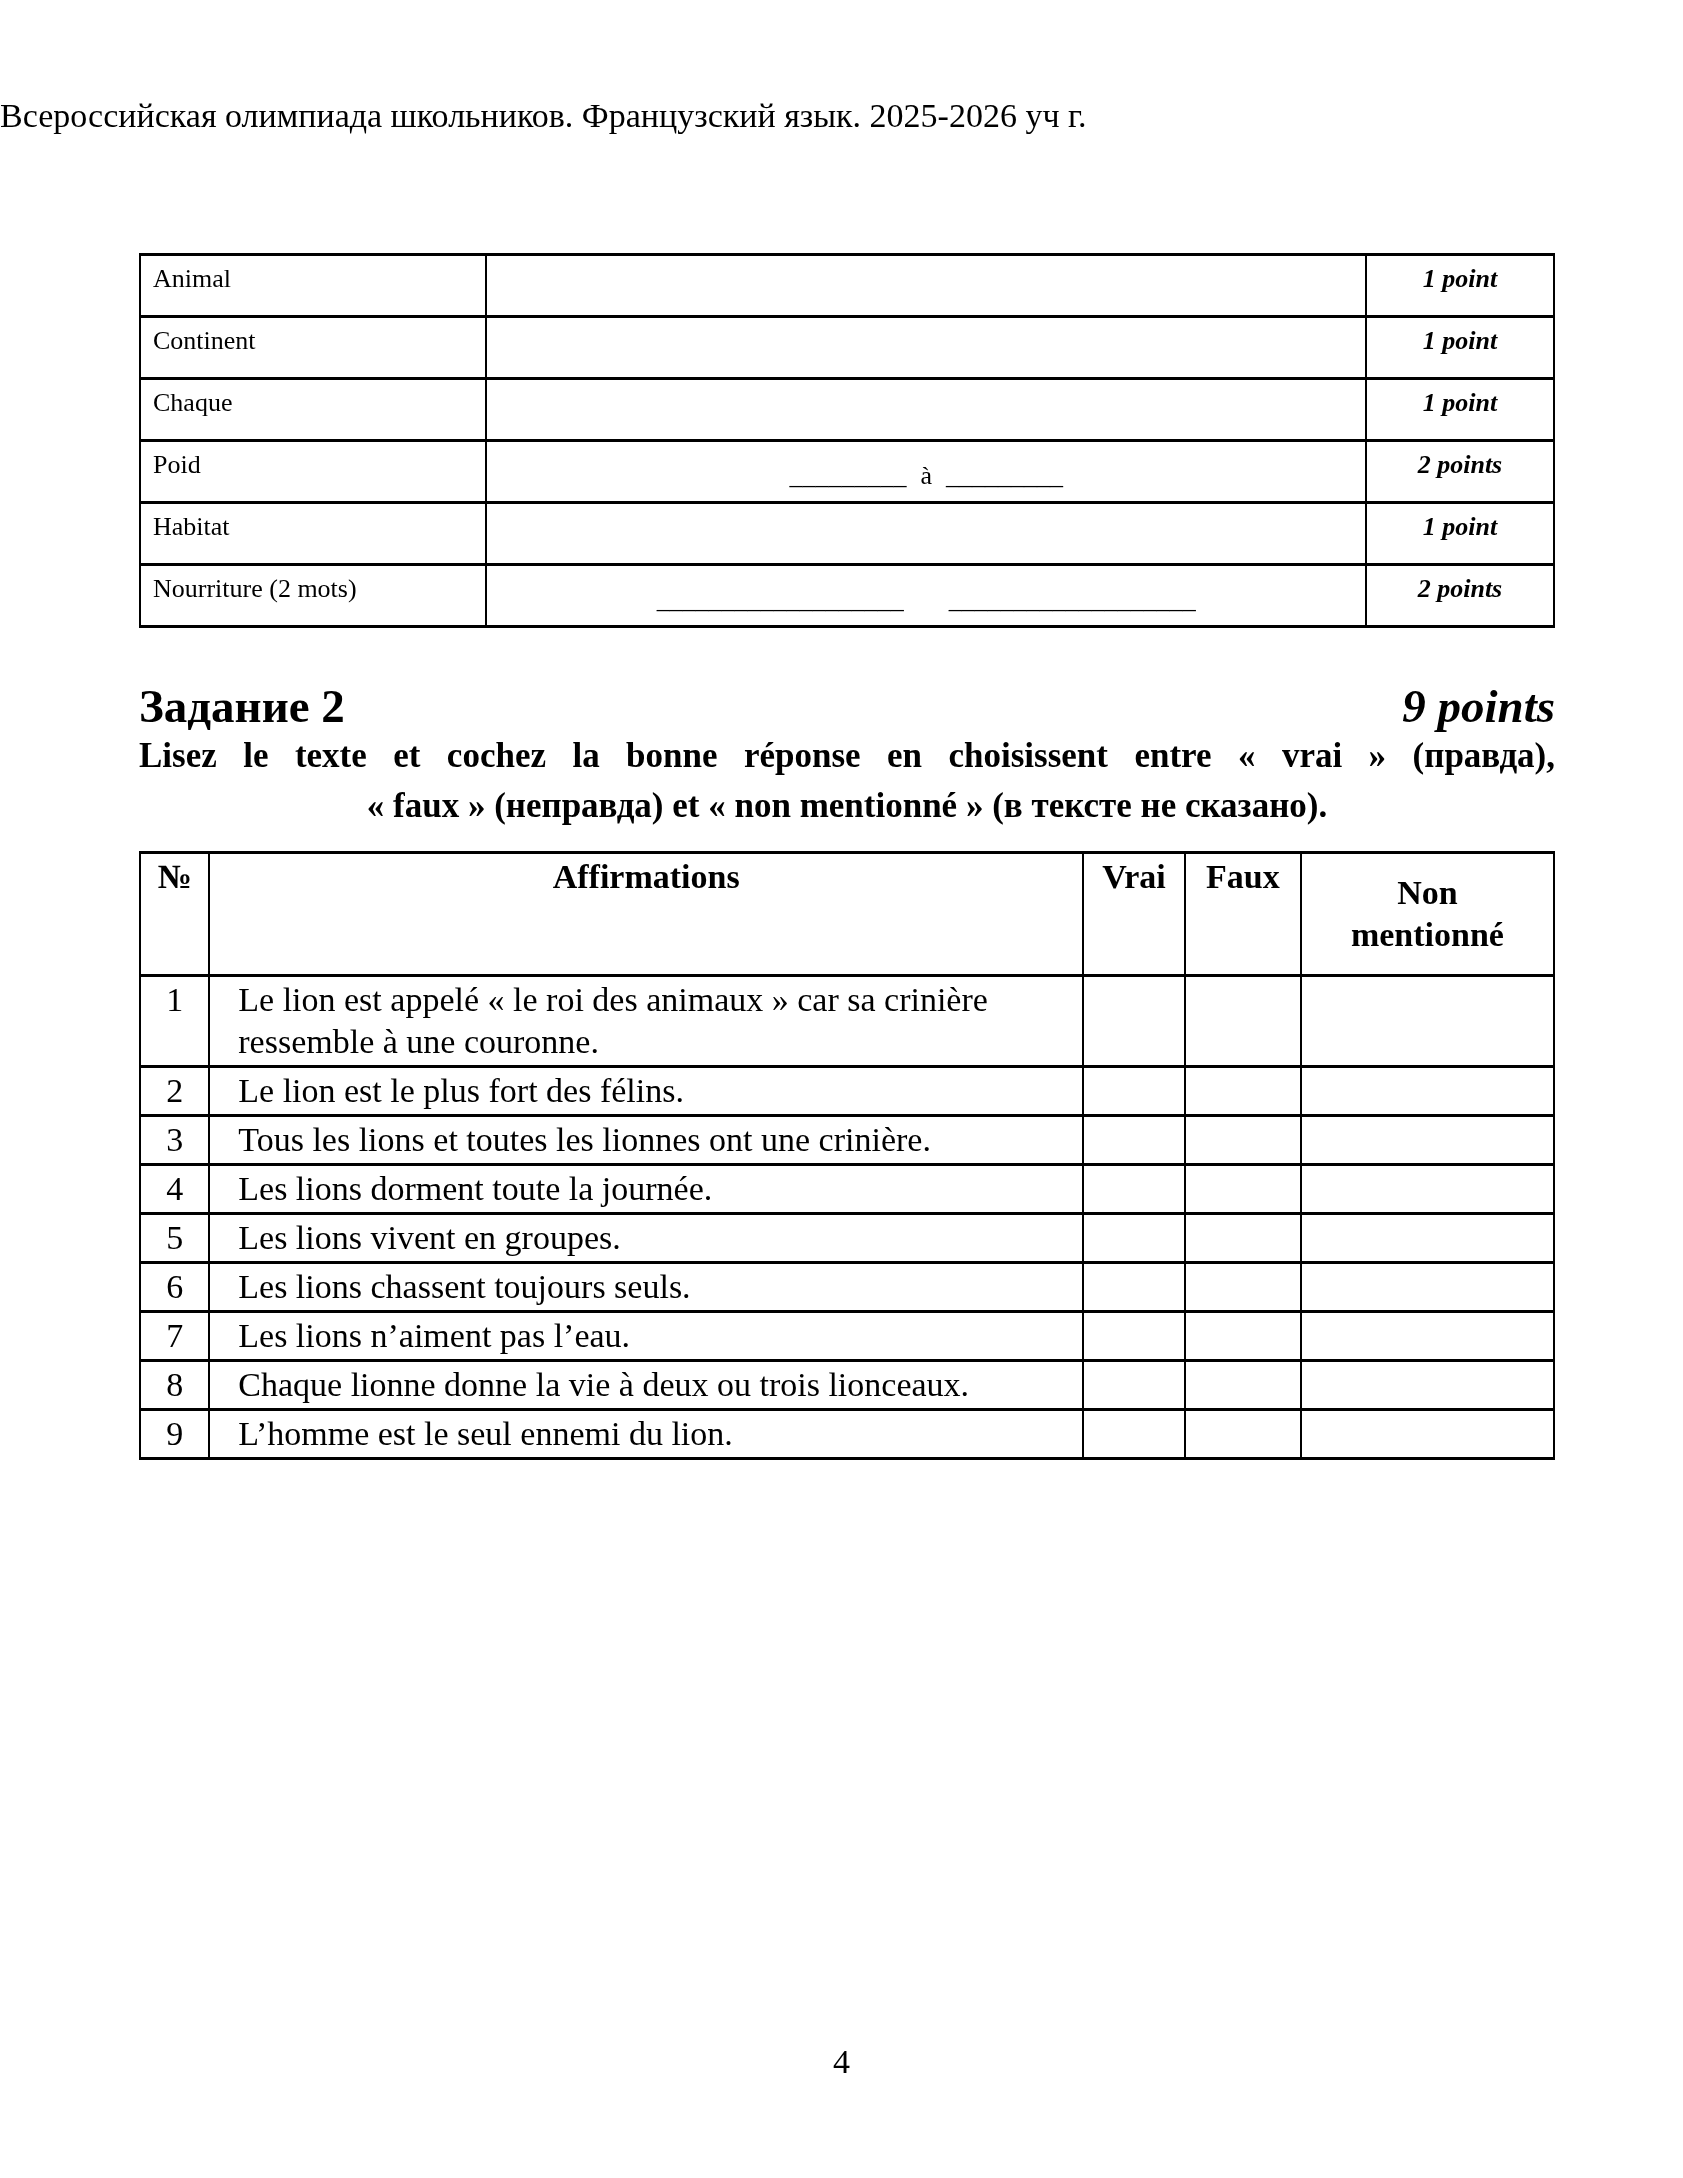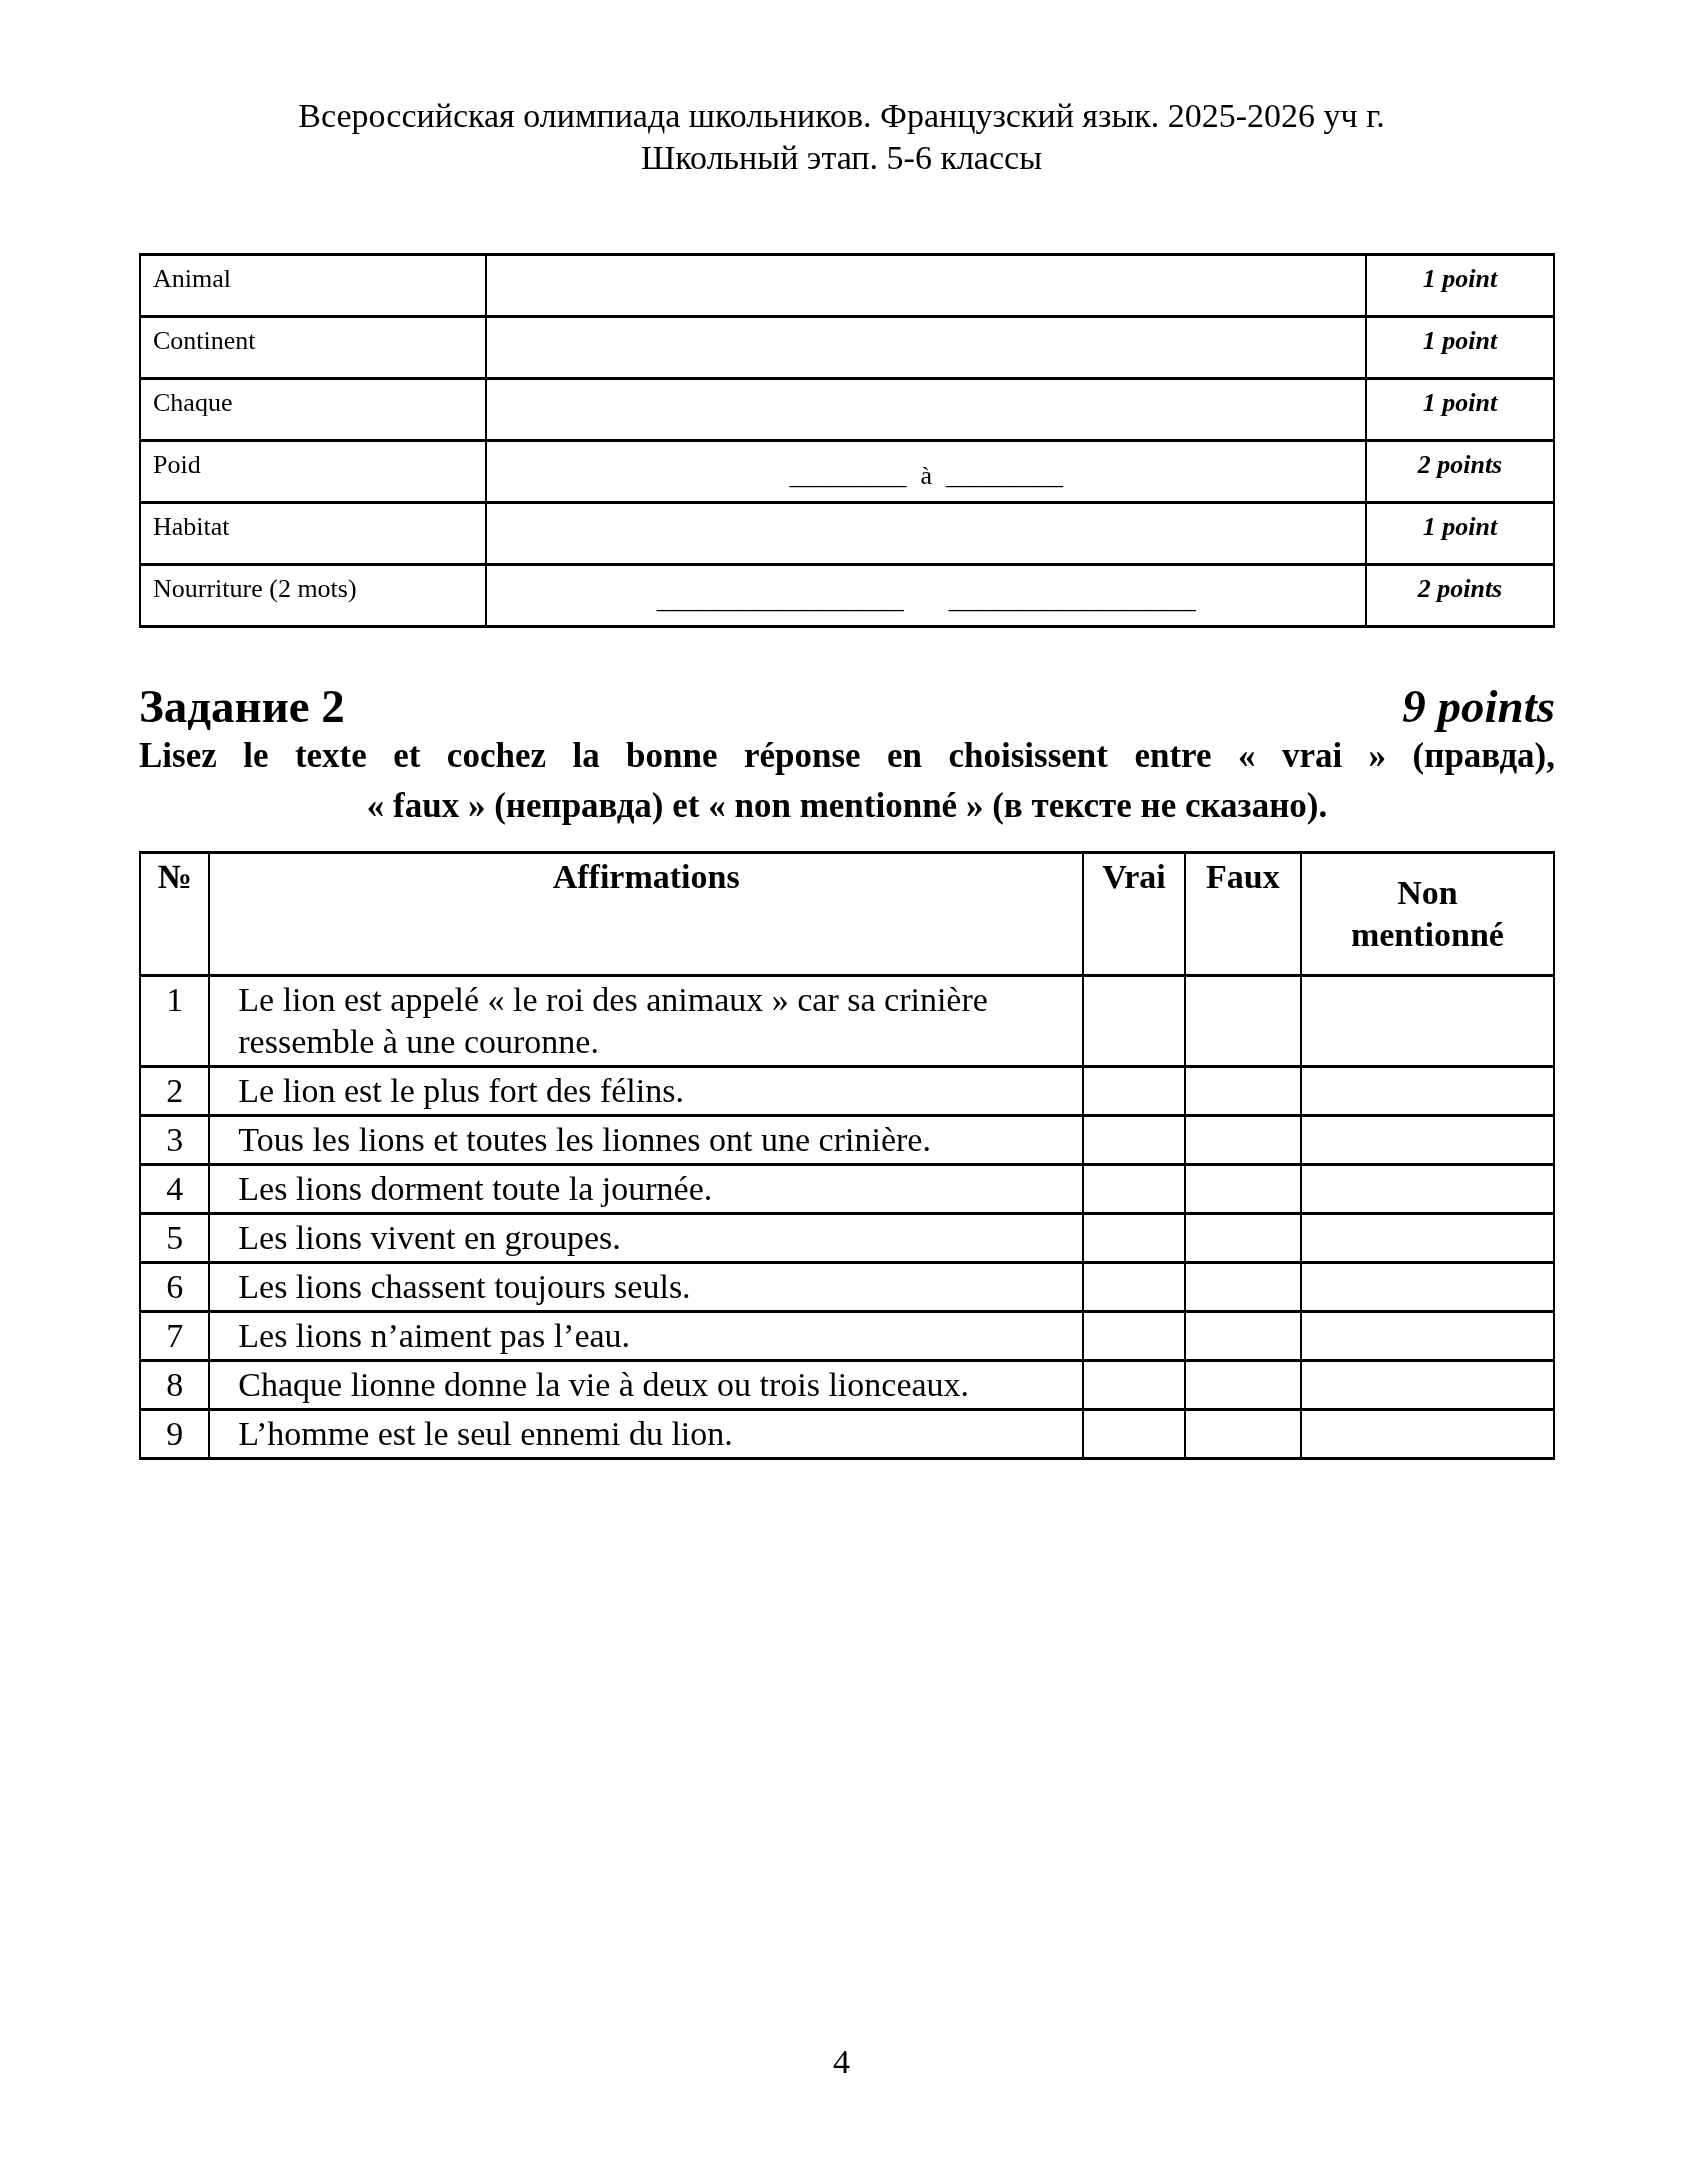--- a/index.html
+++ b/index.html
@@ -16,21 +16,20 @@
     background: #ffffff;
     overflow: hidden;
   }
 
   
   .doc-header {
     position: absolute;
     top: 95px;
     left: 0;
     width: 1683px;
-    text-align: center;
     font-size: 34px;
     line-height: 42px;
   }
 
   
   .t1 {
     position: absolute;
     top: 253px;
     left: 139px;
     width: 1416px;
@@ -135,21 +134,20 @@
     font-size: 34px;
   }
 </style>
 </head>
 <body>
 
 <div class="page">
 
   <div class="doc-header">
     <div>Всероссийская олимпиада школьников. Французский язык. 2025-2026 уч г.</div>
-    <div>Школьный этап. 5-6 классы</div>
   </div>
 
   <table class="t1">
     <colgroup>
       <col style="width:24.5%">
       <col style="width:62.2%">
       <col style="width:13.3%">
     </colgroup>
     <tbody>
       <tr>

